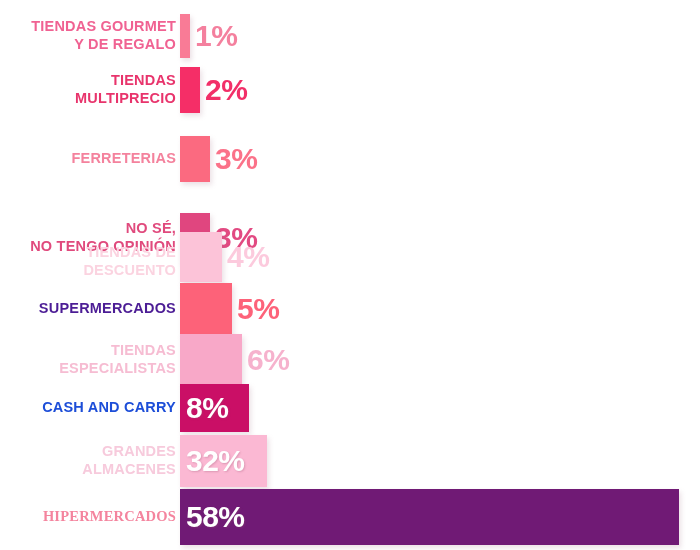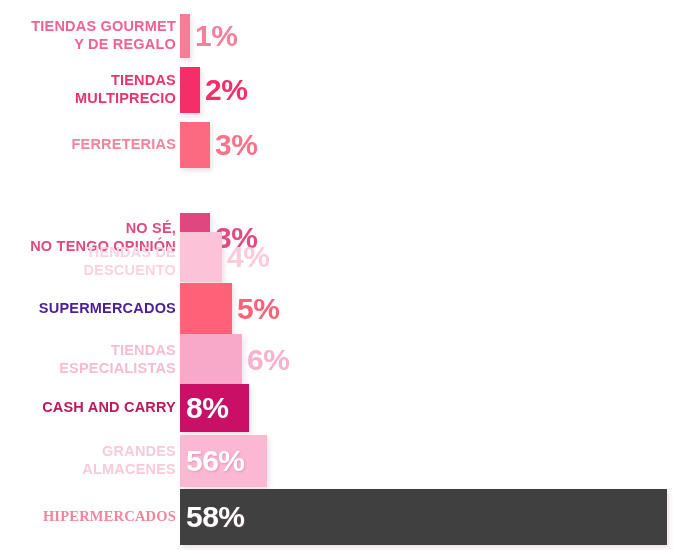--- a/index.html
+++ b/index.html
@@ -88,21 +88,21 @@
       </div>
     </div>
     <div class="bar-row" style="top: 67px; height: 46px;">
       <div class="row-label" style="color: rgb(232, 52, 108);">TIENDAS
 MULTIPRECIO</div>
       <div class="bar-wrap">
         <div class="bar" style="width: 20px; background: rgb(245, 46, 103);"></div>
         <span class="value-out" style="color: rgb(242, 47, 104);">2%</span>
       </div>
     </div>
-    <div class="bar-row" style="top: 122px; height: 46px;">
+    <div class="bar-row" style="top: 136px; height: 46px;">
       <div class="row-label" style="color: rgb(244, 130, 157);">FERRETERIAS</div>
       <div class="bar-wrap">
         <div class="bar" style="width: 30px; background: rgb(251, 106, 128);"></div>
         <span class="value-out" style="color: rgb(251, 114, 137);">3%</span>
       </div>
     </div>
     <div class="bar-row" style="top: 177px; height: 50px; margin-top: 36px;">
       <div class="row-label" style="color: rgb(224, 74, 125);">NO SÉ,
 NO TENGO OPINIÓN</div>
       <div class="bar-wrap">
@@ -127,37 +127,37 @@
     </div>
     <div class="bar-row" style="top: 334px; height: 52px;">
       <div class="row-label" style="color: rgb(246, 188, 210);">TIENDAS
 ESPECIALISTAS</div>
       <div class="bar-wrap">
         <div class="bar" style="width: 62px; background: rgb(248, 168, 200);"></div>
         <span class="value-out" style="color: rgb(246, 178, 205);">6%</span>
       </div>
     </div>
     <div class="bar-row" style="top: 384px; height: 48px;">
-      <div class="row-label" style="color: #be185d;">CASH AND CARRY</div>
+      <div class="row-label" style="color: #1d4ed8;">CASH AND CARRY</div>
       <div class="bar-wrap">
         <div class="bar" style="width: 69px; background: rgb(202, 15, 102);">
           <span class="value-in" style="color: rgb(255, 255, 255);">8%</span>
         </div>
       </div>
     </div>
     <div class="bar-row" style="top: 435px; height: 52px;">
       <div class="row-label" style="color: rgb(247, 202, 220);">GRANDES
 ALMACENES</div>
       <div class="bar-wrap">
         <div class="bar" style="width: 87px; background: rgb(251, 184, 211);">
-          <span class="value-in" style="color: rgb(255, 255, 255);">56%</span>
+          <span class="value-in" style="color: rgb(255, 255, 255);">32%</span>
         </div>
       </div>
     </div>
     <div class="bar-row" style="top: 489px; height: 56px;">
       <div class="row-label" style="color: rgb(244, 132, 158); font-family: Liberation Serif, serif;">HIPERMERCADOS</div>
       <div class="bar-wrap">
-        <div class="bar" style="width: 487px; background: #404040;">
+        <div class="bar" style="width: 487px; background: #701a75; padding-left: 12px;">
           <span class="value-in" style="color: rgb(255, 255, 255);">58%</span>
         </div>
       </div>
     </div>
   </div>
 
 </body></html>

